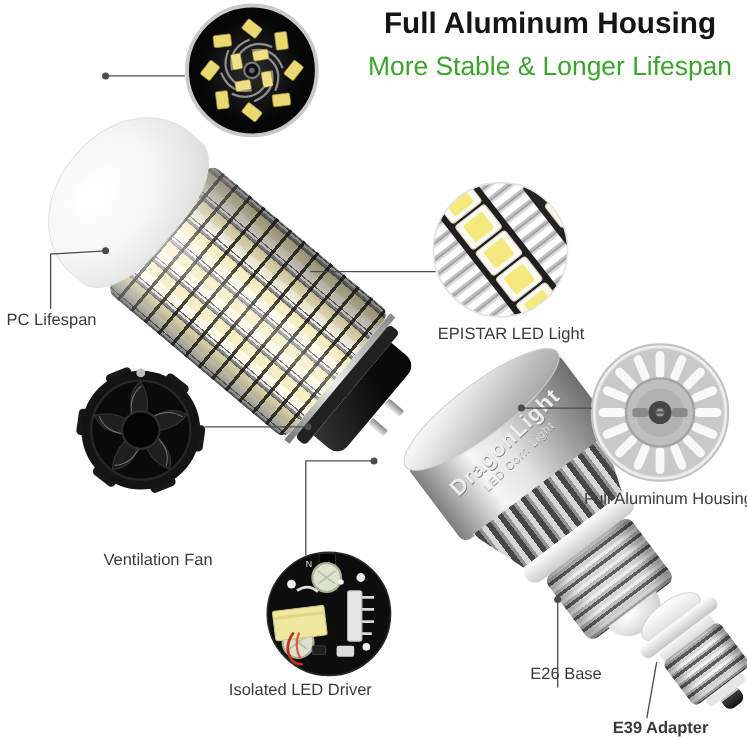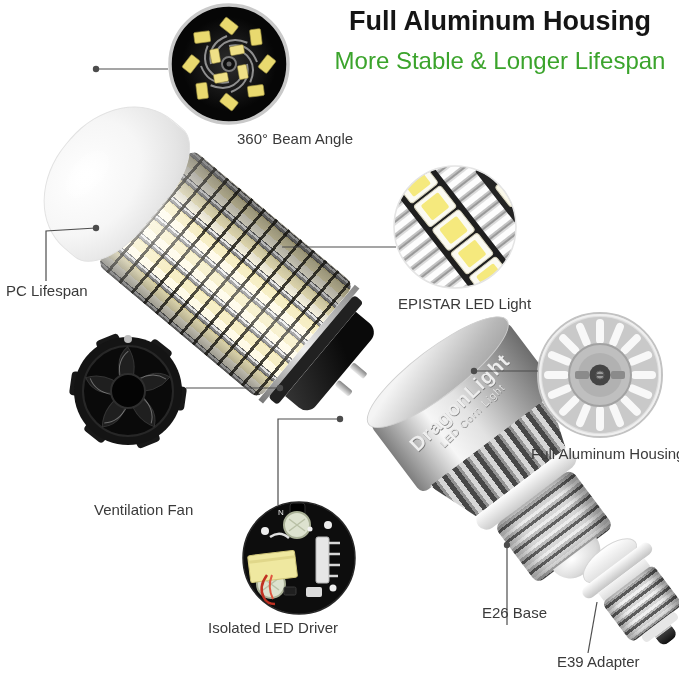--- a/index.html
+++ b/index.html
@@ -346,22 +346,21 @@
       <circle cx="280" cy="388" r="3.2"></circle>
       <circle cx="474" cy="371" r="3.2"></circle>
       <circle cx="340" cy="419" r="3.2"></circle>
       <circle cx="507" cy="545" r="3.2"></circle>
     </g>
   </svg>
 
   <div class="title">Full Aluminum Housing</div>
   <div class="subtitle">More Stable &amp; Longer Lifespan</div>
 
-  <div class="lbl" style="left:237px;top:130px;">360° Beam Angle</div>
   <div class="lbl" style="left:6px;top:282px;">PC Lifespan</div>
   <div class="lbl" style="left:398px;top:295px;">EPISTAR LED Light</div>
   <div class="lbl" style="left:94px;top:453px;margin-top:48px;">Ventilation Fan</div>
   <div class="lbl" style="left:531px;top:445px;">Full Aluminum Housing</div>
   <div class="lbl" style="left:208px;top:619px;">Isolated LED Driver</div>
   <div class="lbl" style="left:482px;top:604px;">E26 Base</div>
-  <div class="lbl" style="left:557px;top:653px;">E39 Adapter</div>
+  <div class="lbl" style="left:557px;top:653px;font-weight:bold;">E39 Adapter</div>
 
 </div>
 
 </body></html>

